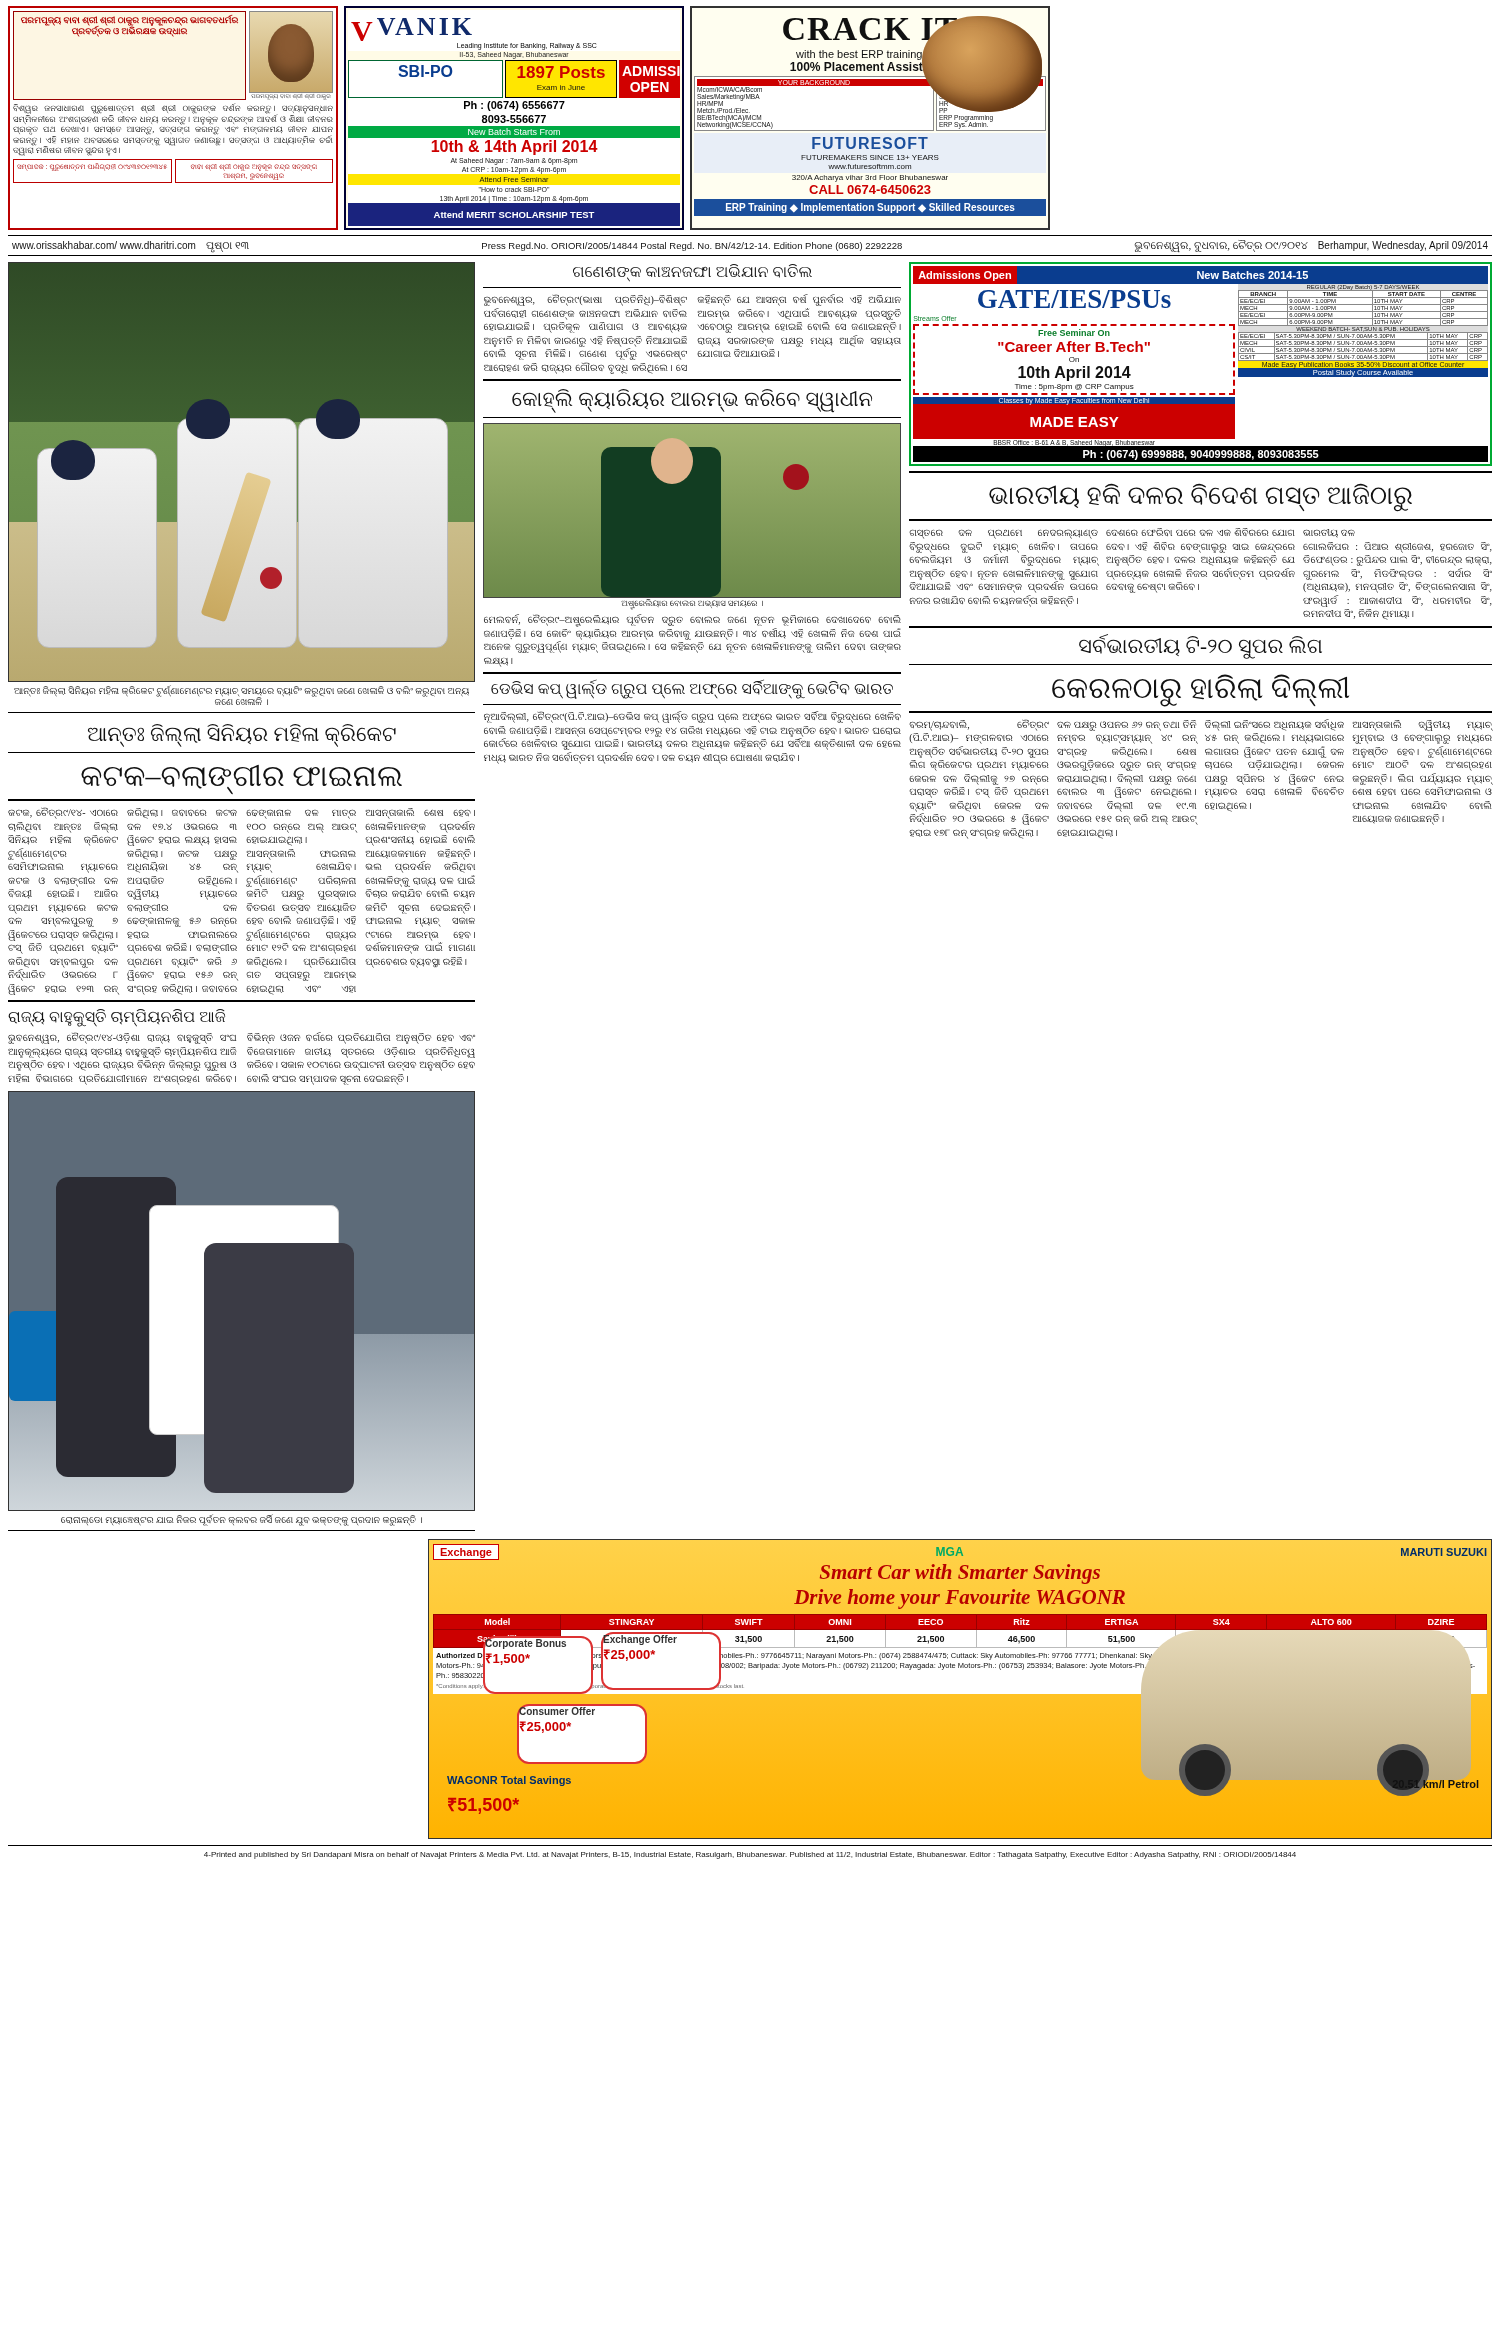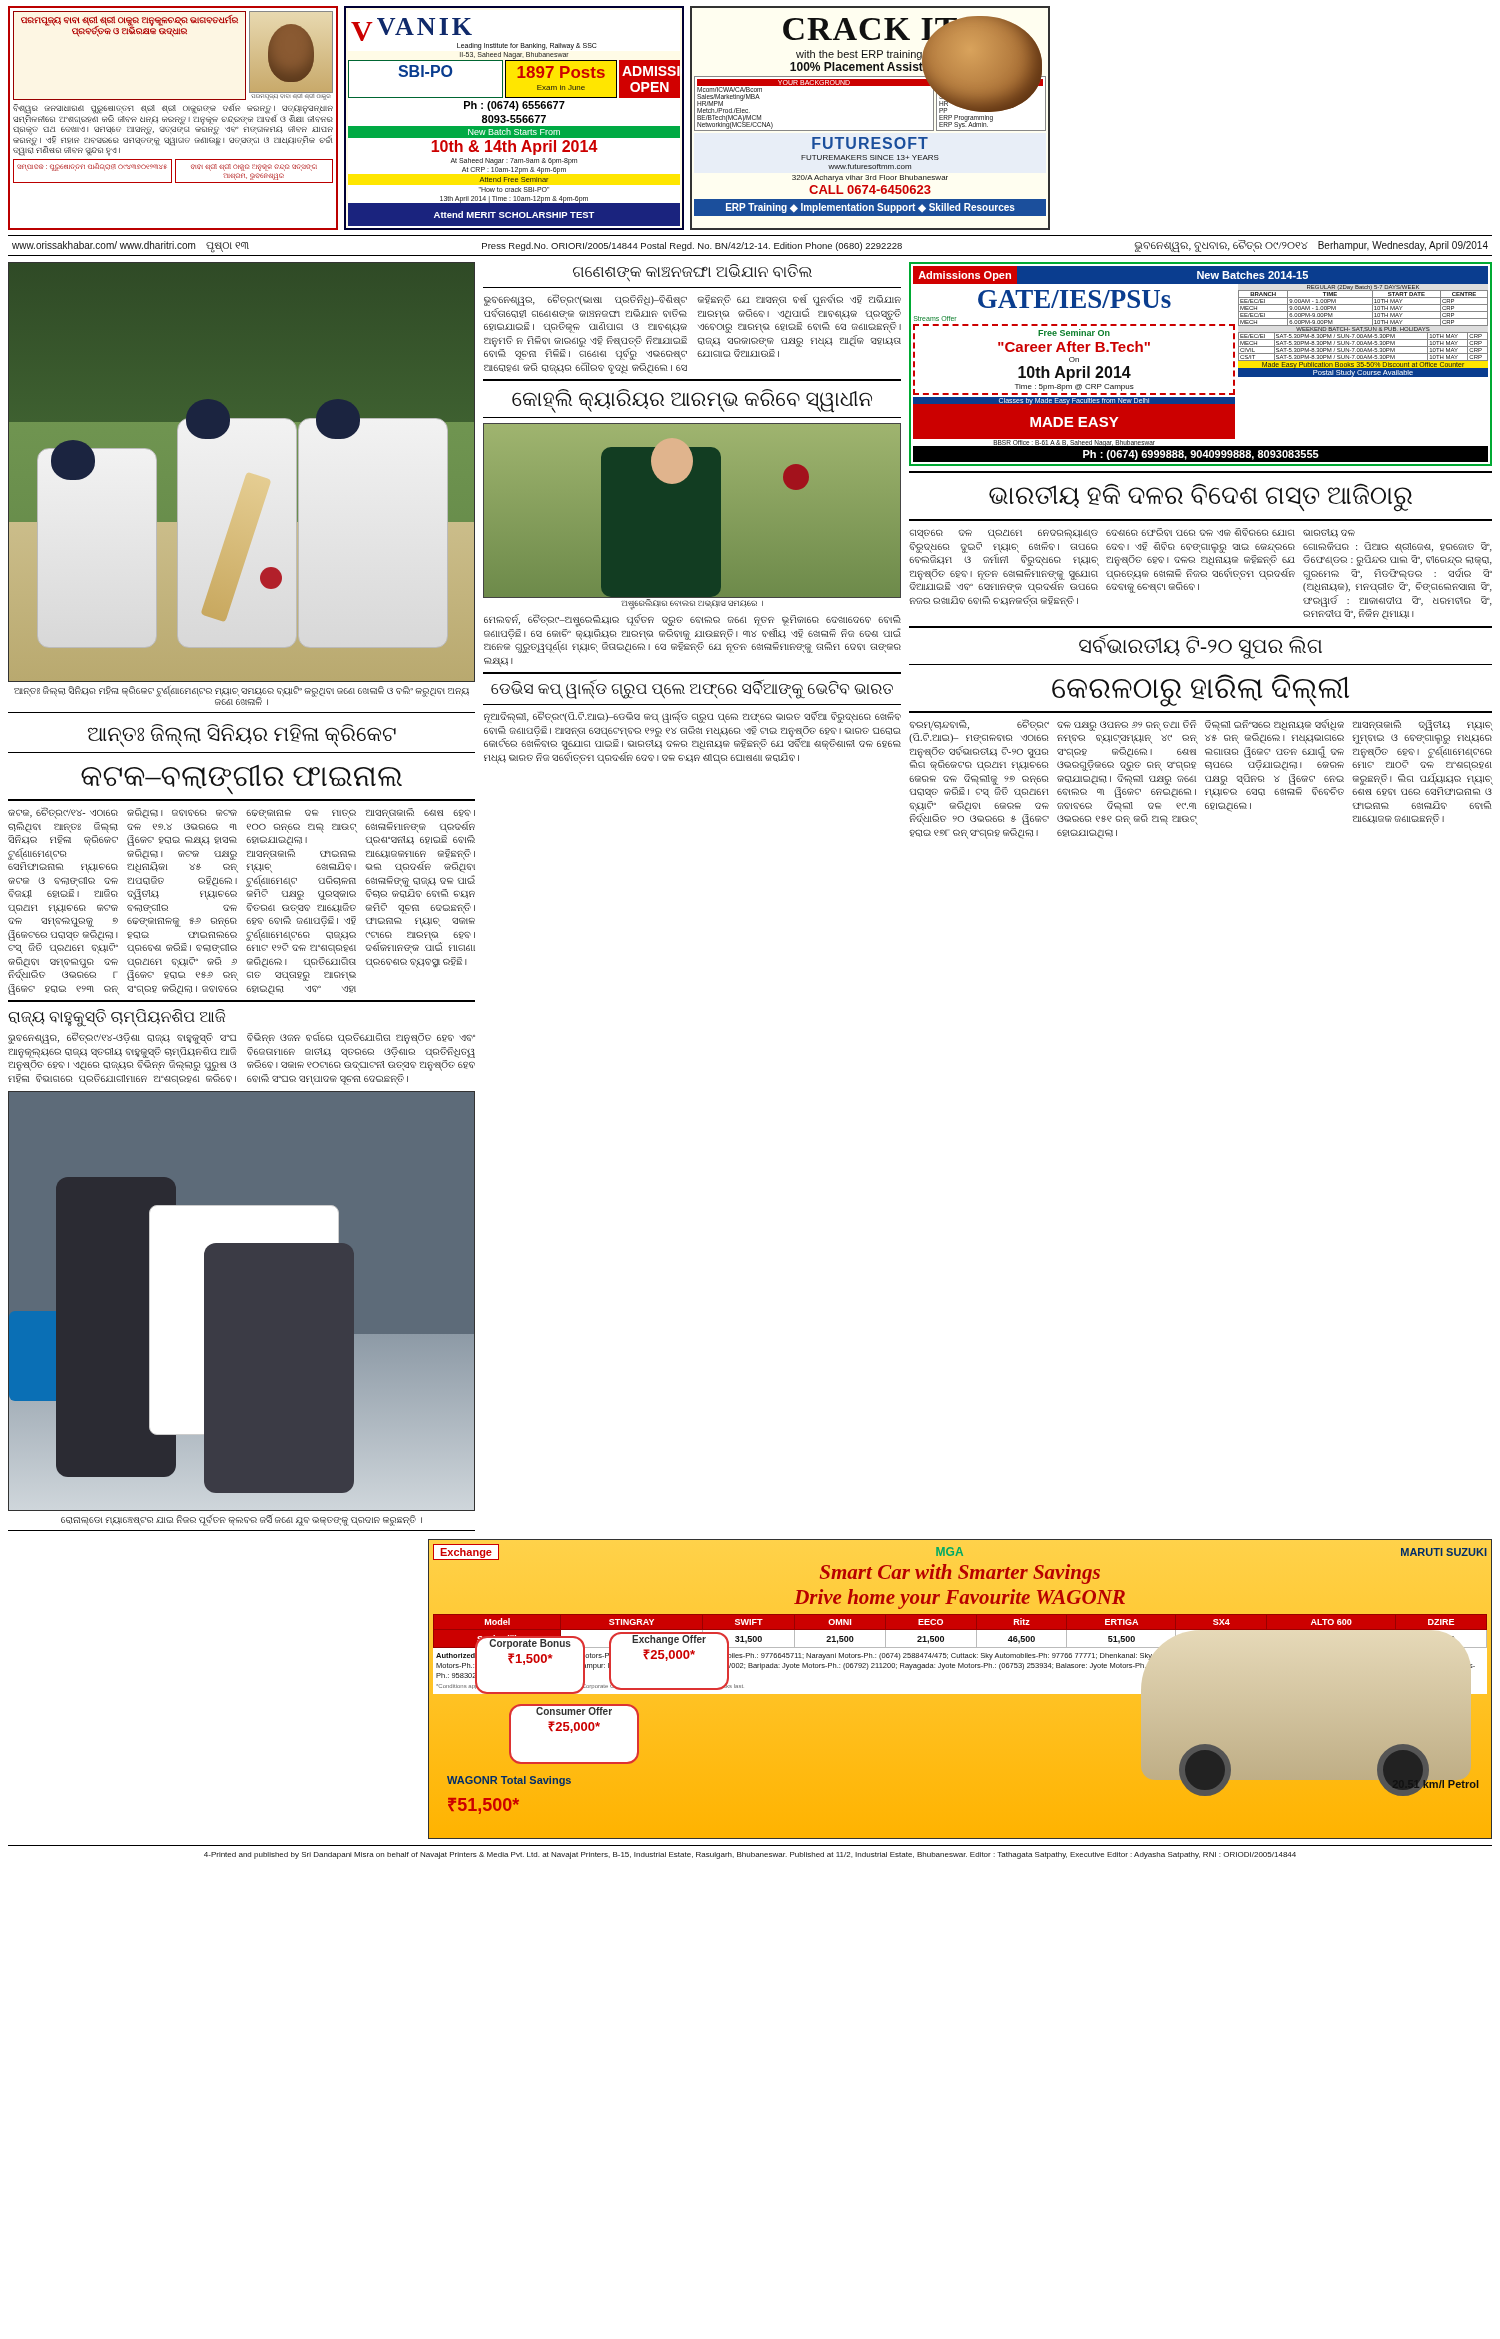--- a/index.html
+++ b/index.html
@@ -153,21 +153,21 @@
   .seminar .t2 { font-size:15px; font-weight:bold; color:#c00;}
   .seminar .t3 { font-size:16px; font-weight:bold; }
   .me { background:#c00; color:#fff; text-align:center; font-weight:bold; font-size:15px; padding:9px;}
   .gtable { width:100%; border-collapse:collapse; font-size:6px; }
   .gtable td, .gtable th { border:1px solid #888; padding:0 1px; }
   .gphone { background:#000; color:#fff; text-align:center; font-size:11px; font-weight:bold; padding:2px;}
 
   
   .wagon { border:1px solid #333; background:linear-gradient(#ffd24a,#ffb300); position:relative; overflow:hidden; padding:4px;}
   .wagon .ttl { font-family:"Liberation Serif",serif; font-style:italic; font-weight:bold; color:#b80000; font-size:21px; text-align:center; line-height:25px;}
-  .bubble { position:absolute; background:#fff; border:2px solid #d33; border-radius:50%; text-align:center; }
+  .bubble { position:absolute; background:#fff; border:2px solid #d33; border-radius:50%; text-align:left;margin-left:8px; }
   .bubble .l1 { font-size:10px; font-weight:bold; color:#333; }
   .bubble .l2 { font-size:13px; font-weight:bold; color:#c00; }
   .car { position:absolute; right:20px; bottom:58px; width:330px; height:150px;
          background:linear-gradient(#e6d9b8,#bfae86); border-radius:60px 40px 14px 14px; }
   .car .wheel { position:absolute; bottom:-16px; width:52px; height:52px; border-radius:50%; background:#222; border:6px solid #555;}
   .pricetab { width:100%; border-collapse:collapse; font-size:9px; margin-top:4px; background:#fff; }
   .pricetab th { background:#c00; color:#fff; padding:2px; border:1px solid #900; }
   .pricetab td { padding:2px; border:1px solid #bbb; text-align:center; font-weight:bold; }
   .dealers { font-size:7.5px; line-height:10px; background:#fff; padding:3px; }
 
@@ -477,21 +477,21 @@
 
       <div class="car">
         <div class="wheel" style="left:38px"></div>
         <div class="wheel" style="right:42px"></div>
       </div>
 
       <div class="bubble" style="left:46px; top:96px; width:110px; height:58px; border-radius:12px">
         <div class="l1">Corporate Bonus</div>
         <div class="l2">₹1,500*</div>
       </div>
-      <div class="bubble" style="left:180px; top:92px; width:120px; height:58px; border-radius:12px">
+      <div class="bubble" style="left:164px; top:92px; width:120px; height:58px; border-radius:12px">
         <div class="l1">Exchange Offer</div>
         <div class="l2">₹25,000*</div>
       </div>
       <div class="bubble" style="left:80px; top:164px; width:130px; height:60px; border-radius:12px">
         <div class="l1">Consumer Offer</div>
         <div class="l2">₹25,000*</div>
       </div>
       <div style="position:absolute;left:18px;top:234px;color:#002d6b;font-weight:bold;font-size:11px">WAGONR Total Savings</div>
       <div style="position:absolute;left:18px;top:252px;color:#c00;font-weight:bold;font-size:18px">₹51,500*</div>
       <div style="position:absolute;right:12px;bottom:48px;font-size:11px;font-weight:bold;text-align:center">20.51 km/l Petrol</div>

